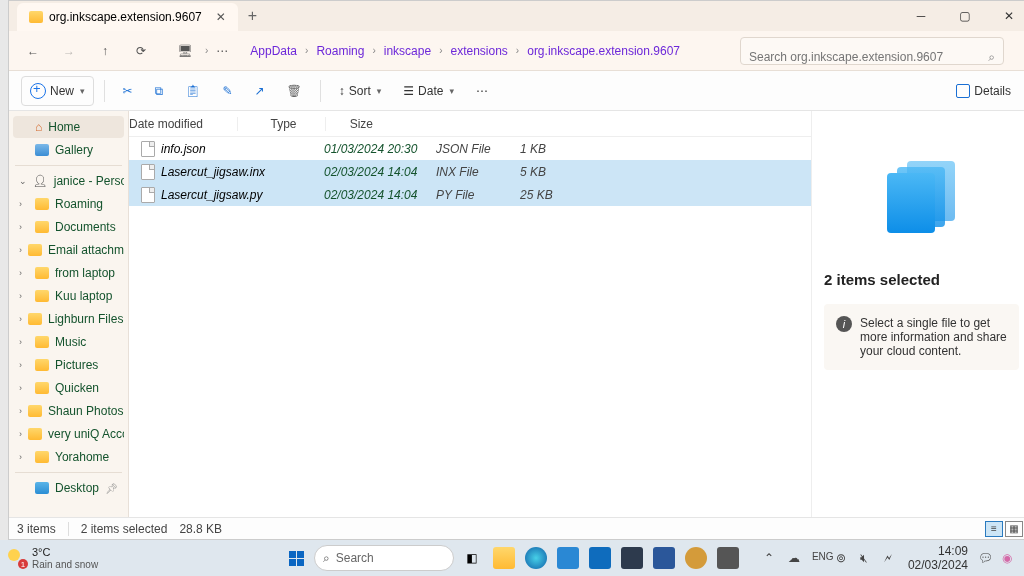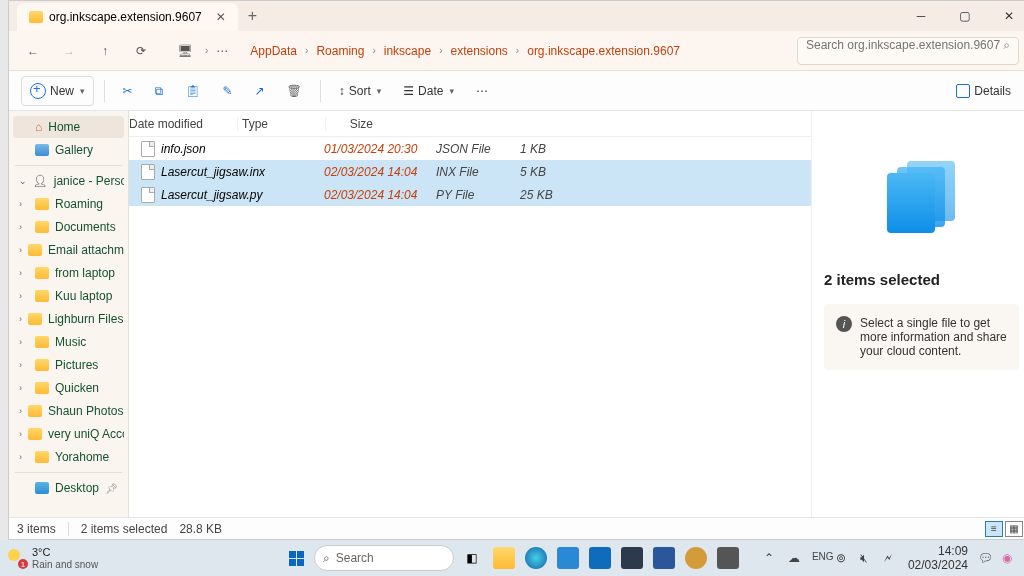--- a/index.html
+++ b/index.html
@@ -11,23 +11,23 @@
 .tab { display: flex; align-items: center; gap: 6px; padding: 4px 12px; background: #fff8f2; border-radius: 6px 6px 0 0; margin-left: 8px; height: 28px; margin-top: 2px; }
 .tab .folder-ico { width: 14px; height: 12px; background: linear-gradient(#ffd76b,#ffba33); border-radius: 2px; }
 .tab-close { margin-left: 8px; color: #555; cursor: pointer; }
 .new-tab { margin-left: 10px; color: #666; font-size: 16px; cursor: pointer; }
 .win-controls { margin-left: auto; display: flex; }
 .win-btn { width: 44px; height: 30px; display: flex; align-items: center; justify-content: center; color: #333; cursor: pointer; }
 
 .navbar { height: 40px; background: #fdf6f0; display: flex; align-items: center; padding: 0 8px; gap: 4px; border-bottom: 1px solid #e8dfd6; }
 .nav-btn { width: 32px; height: 32px; display: flex; align-items: center; justify-content: center; border-radius: 4px; color: #555; cursor: pointer; }
 .breadcrumb { display: flex; align-items: center; gap: 2px; margin-left: 8px; flex: 1; }
-.crumb { padding: 4px 6px; border-radius: 3px; cursor: pointer; color: #c2410c; }
+.crumb { padding: 4px 6px; border-radius: 3px; cursor: pointer; color: #6d28d9; }
 .crumb-sep { color: #888; font-size: 10px; }
-.search-box { width: 222px; height: 28px; background: #fdf9f5; border: 1px solid #e0d7ce; border-radius: 4px; padding: 0 8px; display: flex; align-items: flex-start; color: #888; margin-right: 4px; }
+.search-box { width: 264px; height: 28px; background: #fdf9f5; border: 1px solid #e0d7ce; border-radius: 4px; padding: 0 8px; display: flex; align-items: flex-end; color: #888; margin-right: 19px; }
 .search-box input { border: none; background: transparent; flex: 1; outline: none; color: #333; font-size: 12px; }
 
 .toolbar { height: 40px; background: #fdfdfd; border-bottom: 1px solid #e5e5e5; display: flex; align-items: center; padding: 0 12px; gap: 6px; }
 .tool-btn { height: 30px; padding: 0 8px; display: flex; align-items: center; gap: 4px; border-radius: 4px; cursor: pointer; color: #333; }
 .tool-new { border: 1px solid #ddd; }
 .tool-sep { width: 1px; height: 22px; background: #e0e0e0; margin: 0 4px; }
 .plus-circle { width: 16px; height: 16px; border: 1.5px solid #1a73e8; border-radius: 50%; position: relative; }
 .plus-circle::before { content:"+"; position:absolute; top:-3px; left:2px; color:#1a73e8; font-size:13px; }
 .chev { font-size: 9px; color: #666; margin-left: 2px; }
 
@@ -38,26 +38,26 @@
 .side-item .chevron { width: 10px; font-size: 9px; color: #666; }
 .side-item .sicon { width: 14px; height: 12px; background: linear-gradient(#ffd76b,#ffba33); border-radius: 2px; flex-shrink: 0; }
 .side-item.special .sicon { background: #5aa3e8; }
 .side-item .label { font-size: 12px; color: #14532d; }
 .side-sep { height: 1px; background: #e6ddd3; margin: 4px 6px; }
 
 .filelist { flex: 1; display: flex; flex-direction: column; }
 .col-headers { display: flex; border-bottom: 1px solid #eee; height: 26px; align-items: center; color: #444; font-size: 11px; }
 .col-name { width: 195px; padding-left: 30px; }
 .col-date { width: 108px; }
-.col-type { width: 88px; border-left: 1px solid #eee; padding-left: 4px; }
+.col-type { width: 88px; border-left: 1px solid #eee; padding-left: 4px; text-align: center; }
 .col-size { width: 56px; text-align: right; padding-right: 8px; border-left: 1px solid #eee; }
 .file-row { display: flex; height: 23px; align-items: center; cursor: pointer; font-style: italic; }
 .file-row.selected { background: #cce5f6; }
 .file-row .fname { width: 195px; padding-left: 12px; display: flex; align-items: center; gap: 6px; }
-.file-row .fdate { width: 108px; color: #c2410c; }
+.file-row .fdate { width: 108px; color: #14532d; }
 .file-row .ftype { width: 88px; color: #444; padding-left: 4px; }
 .file-row .fsize { width: 56px; text-align: left; padding-right: 8px; color: #444; }
 .file-ico { width: 14px; height: 16px; border: 1px solid #aaa; border-radius: 1px; background: #fff; position: relative; }
 .file-ico::after { content:""; position:absolute; top:0; right:0; width:4px; height:4px; background:#eee; border-left:1px solid #aaa; border-bottom:1px solid #aaa; }
 
 .details-pane { width: 220px; border-left: 1px solid #eee; padding: 20px 12px; display: flex; flex-direction: column; align-items: center; }
 .preview-icon { width: 70px; height: 70px; position: relative; margin: 30px 0 40px; }
 .preview-icon .sheet { position: absolute; width: 48px; height: 60px; background: linear-gradient(#4bb8f5,#0d8ee8); border-radius: 4px; }
 .preview-icon .s1 { left: 20px; top: 0; opacity: 0.6; }
 .preview-icon .s2 { left: 10px; top: 6px; opacity: 0.8; }

